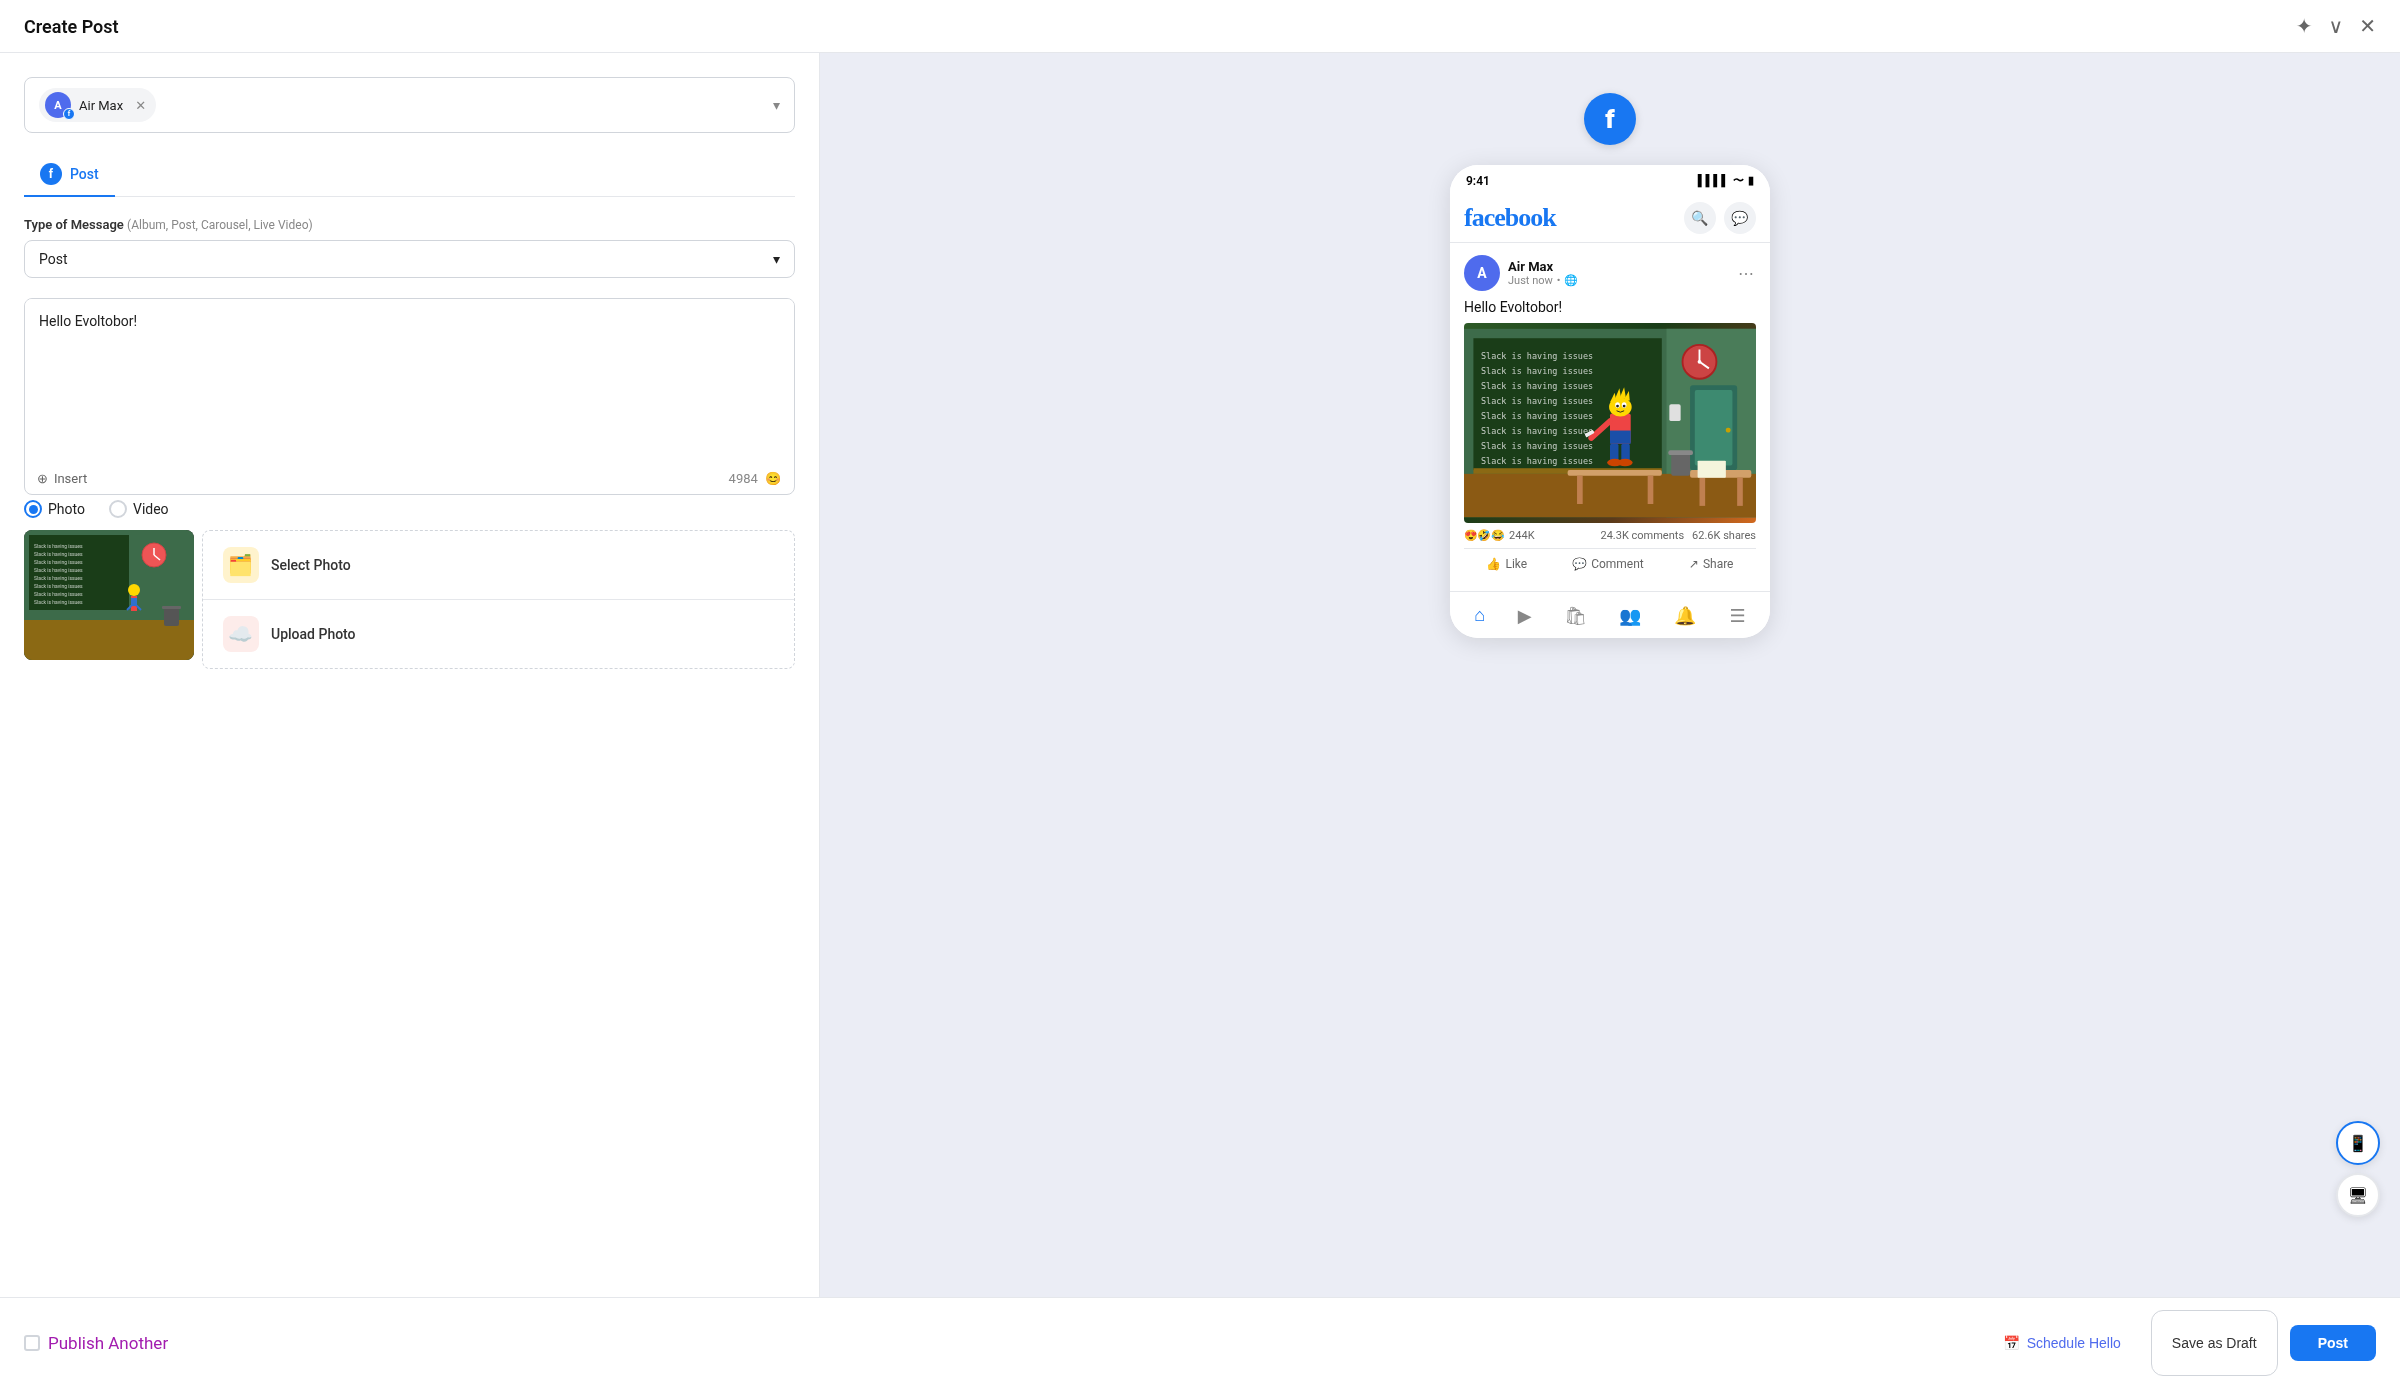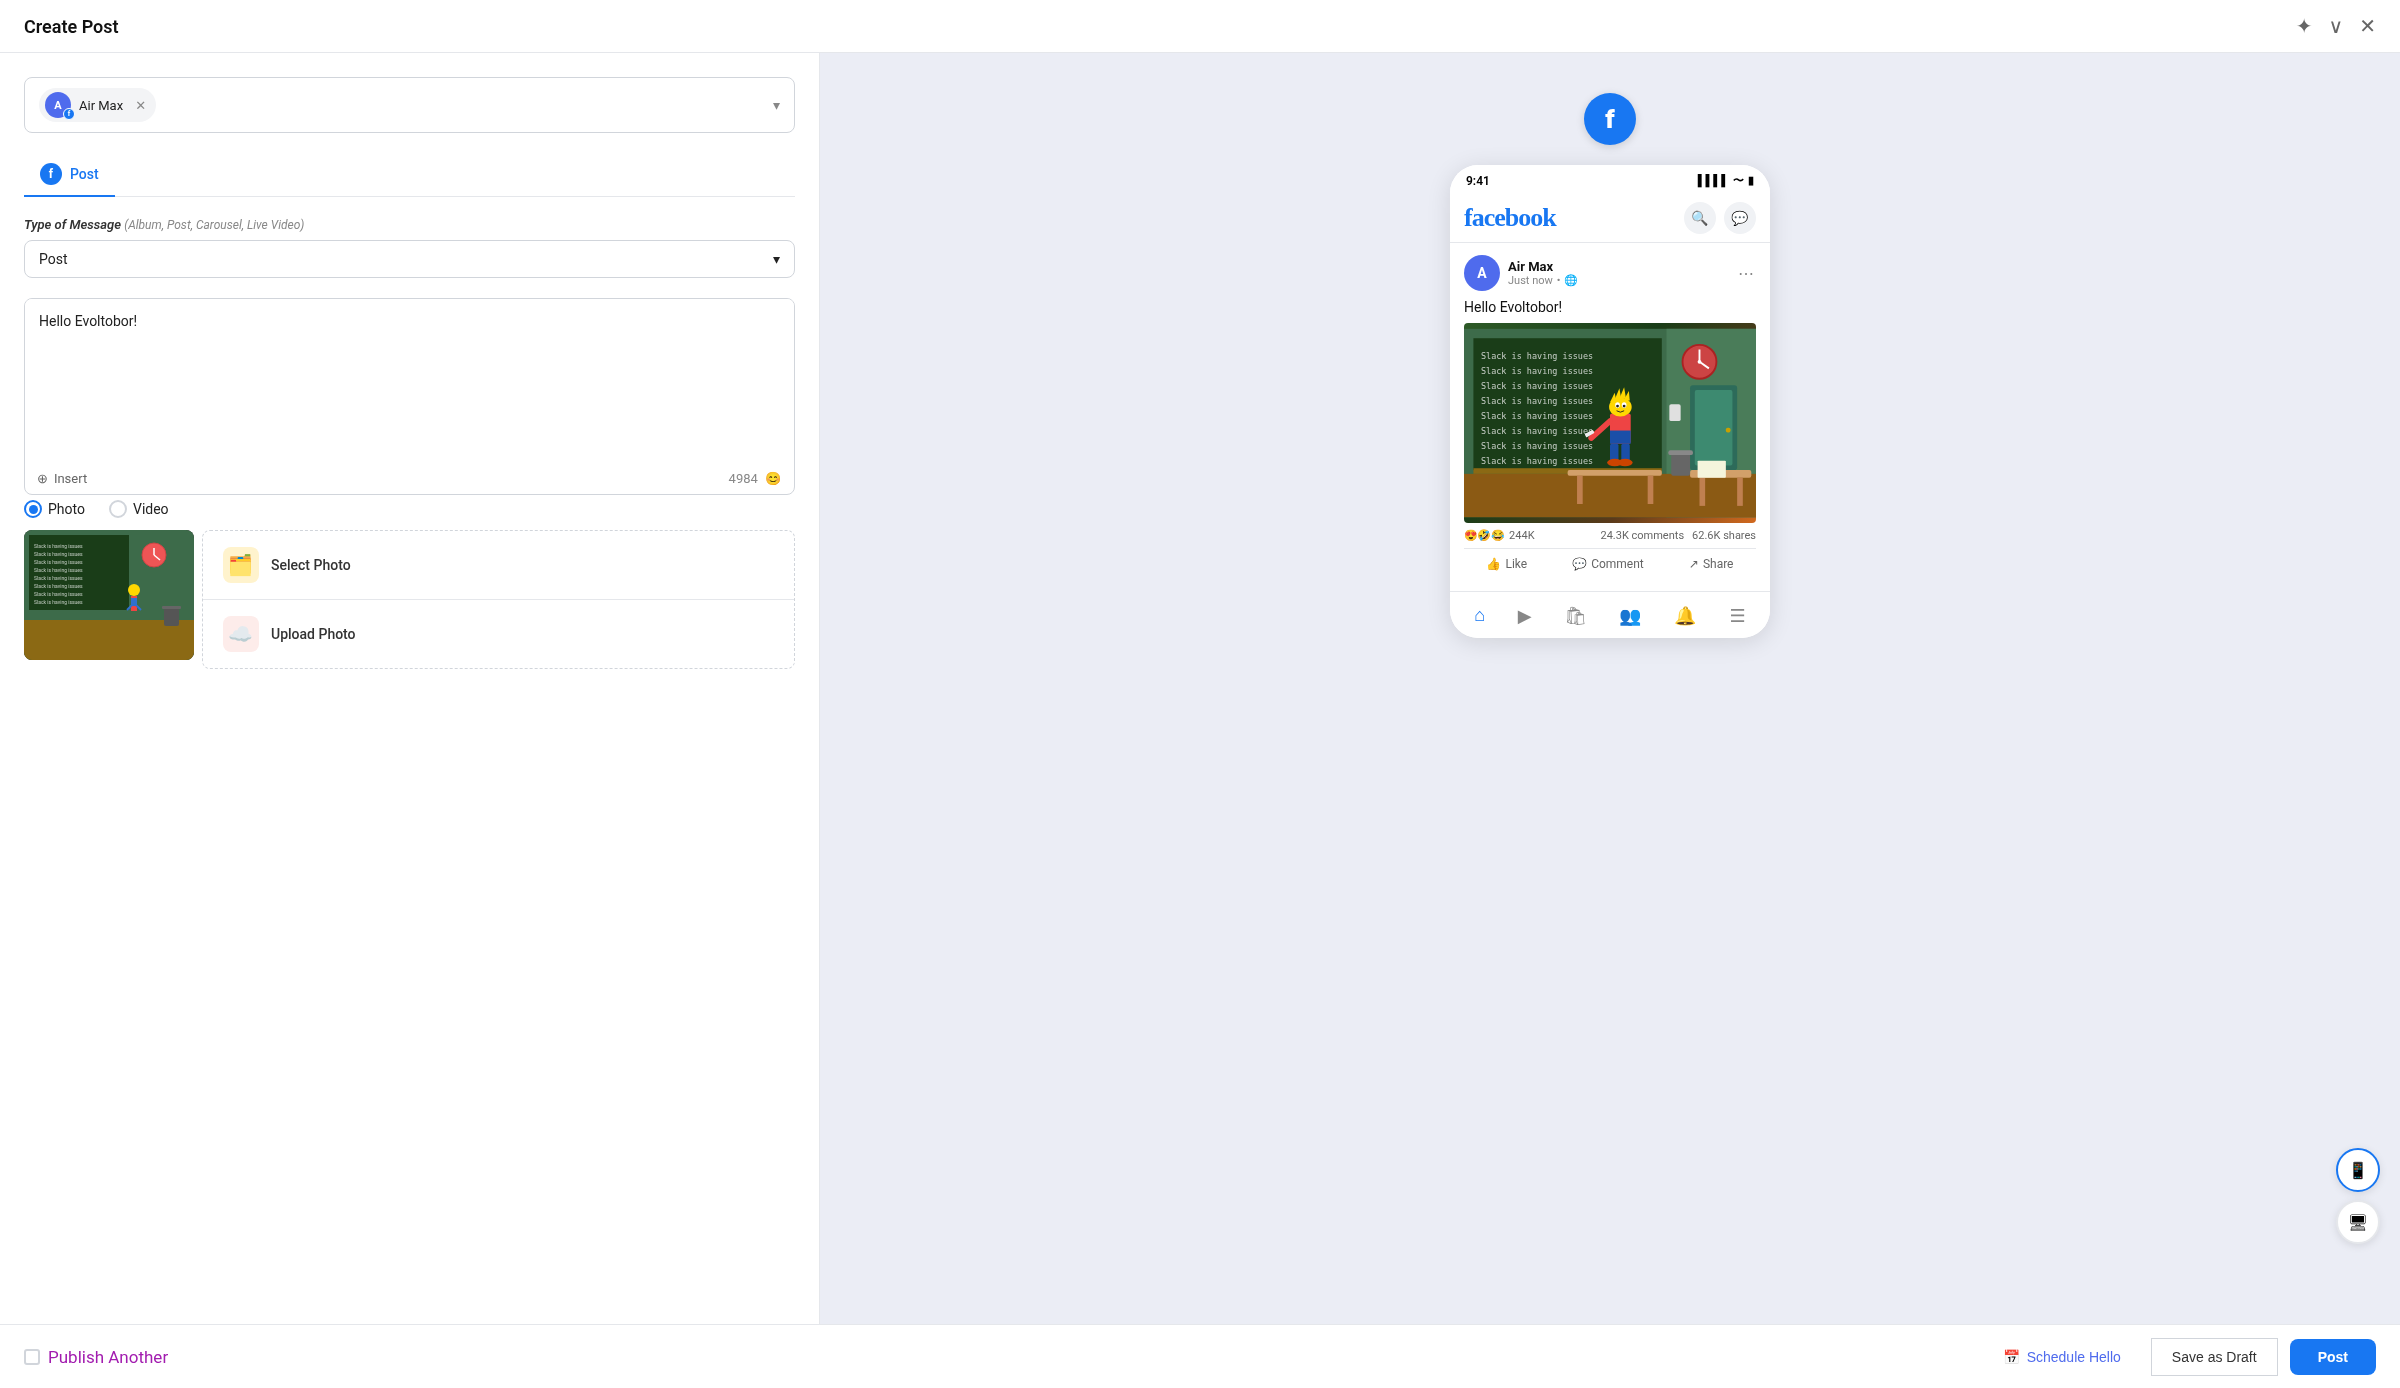--- a/index.html
+++ b/index.html
@@ -60,21 +60,21 @@
       border-bottom: 2px solid transparent; margin-bottom: -1px;
     }
     .post-tab.active { color: #1877F2; border-bottom-color: #1877F2; }
     .fb-tab-icon {
       width: 22px; height: 22px; border-radius: 50%; background: #1877F2;
       display: flex; align-items: center; justify-content: center; font-size: 12px; color: #fff; font-weight: 700;
     }
 
     
     .form-section { margin-top: 20px; }
-    .form-label { font-size: 13px; font-weight: 600; color: #333; margin-bottom: 8px; font-style: italic; }
+    .form-label { font-size: 13px; font-weight: 600; color: #333; margin-bottom: 8px; }
     .form-label-hint { font-weight: 400; color: #888; font-size: 12px; }
     .select-box {
       border: 1px solid #d1d5db; border-radius: 8px; padding: 10px 14px;
       display: flex; align-items: center; justify-content: space-between;
       cursor: pointer; font-size: 14px; color: #222;
     }
 
     
     .message-label-row { display: flex; align-items: center; gap: 6px; margin-bottom: 8px; }
     .required-dot { width: 7px; height: 7px; border-radius: 50%; background: #ef4444; display: inline-block; }
@@ -219,22 +219,22 @@
     }
     .publish-another { display: flex; align-items: center; gap: 8px; margin-right: auto; cursor: pointer; }
     .checkbox { width: 16px; height: 16px; border: 2px solid #d1d5db; border-radius: 3px; }
     .publish-another-label { font-size: 17px; color: #a21caf; }
     .schedule-btn {
       display: flex; align-items: center; gap: 6px; padding: 10px 18px;
       font-size: 14px; font-weight: 500; color: #4F6BED; cursor: pointer;
       background: none; border: none;
     }
     .draft-btn {
-      padding: 10px 20px; font-size: 14px; font-weight: 500; color: #333;
-      border: 1px solid #d1d5db; border-radius: 0; cursor: pointer; background: #fff;
+      padding: 24px 20px; font-size: 14px; font-weight: 500; color: #333;
+      border: 1px solid #d1d5db; border-radius: 12px; cursor: pointer; background: #fff;
     }
     .post-btn {
       padding: 10px 28px; font-size: 14px; font-weight: 600; color: #fff;
       background: #1877F2; border: none; border-radius: 8px; cursor: pointer;
     }
   </style>
 </head>
 <body>
 
 <div class="top-bar">

